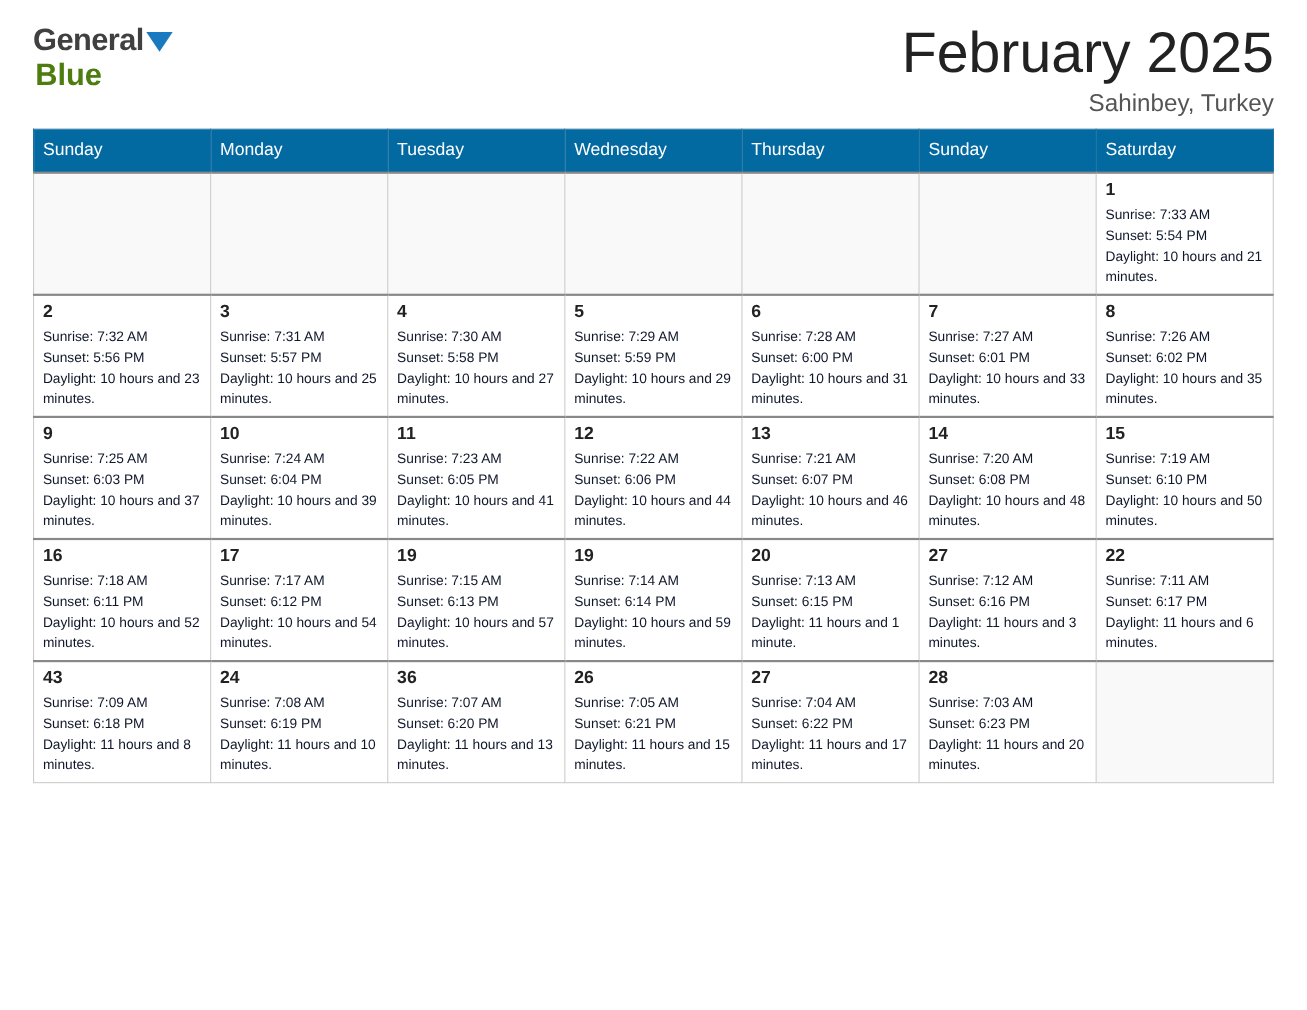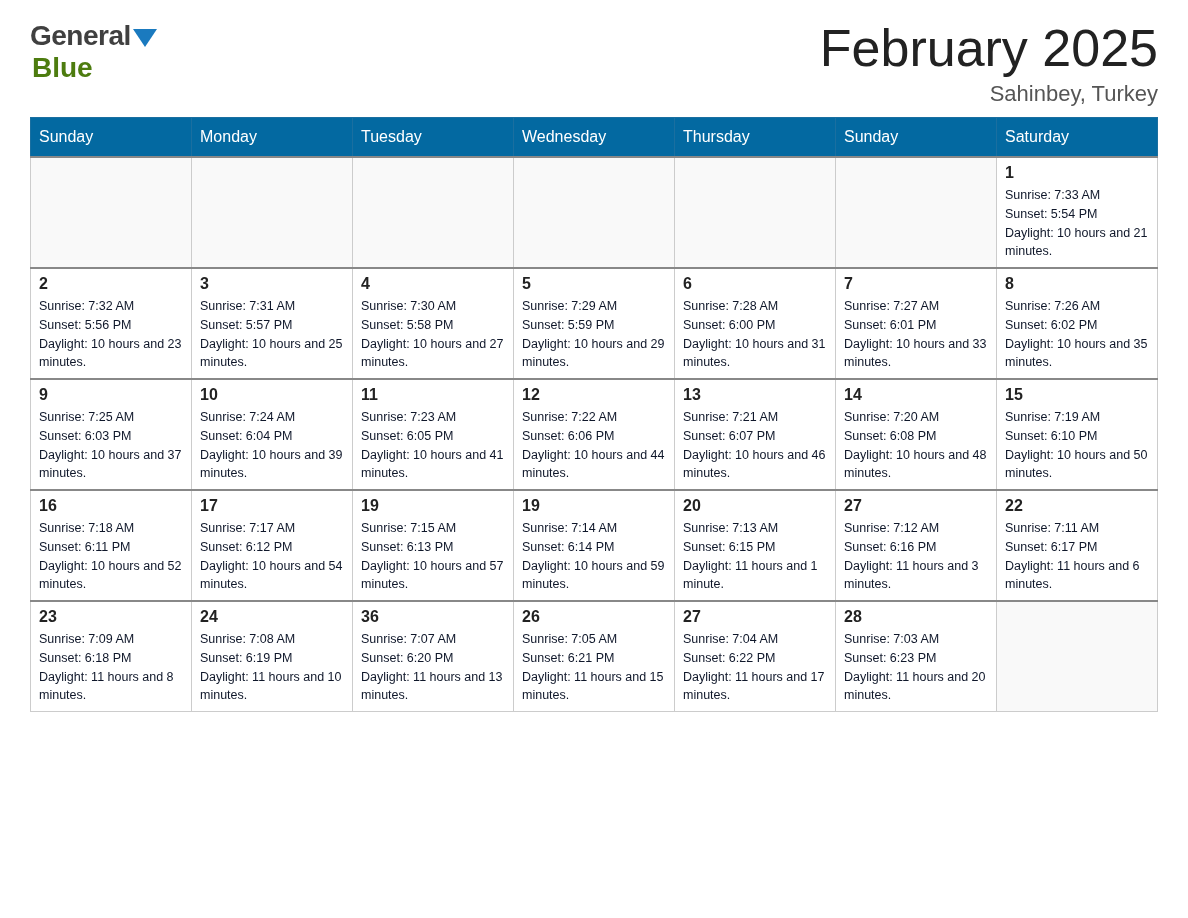--- a/index.html
+++ b/index.html
@@ -229,21 +229,21 @@
           <span class="day-num">27</span>
           <div class="day-info">Sunrise: 7:12 AM<br>Sunset: 6:16 PM<br>Daylight: 11 hours and 3 minutes.</div>
         </td>
         <td>
           <span class="day-num">22</span>
           <div class="day-info">Sunrise: 7:11 AM<br>Sunset: 6:17 PM<br>Daylight: 11 hours and 6 minutes.</div>
         </td>
       </tr>
       <tr class="week-row">
         <td>
-          <span class="day-num">23</span>
+          <span class="day-num">43</span>
           <div class="day-info">Sunrise: 7:09 AM<br>Sunset: 6:18 PM<br>Daylight: 11 hours and 8 minutes.</div>
         </td>
         <td>
           <span class="day-num">24</span>
           <div class="day-info">Sunrise: 7:08 AM<br>Sunset: 6:19 PM<br>Daylight: 11 hours and 10 minutes.</div>
         </td>
         <td>
           <span class="day-num">36</span>
           <div class="day-info">Sunrise: 7:07 AM<br>Sunset: 6:20 PM<br>Daylight: 11 hours and 13 minutes.</div>
         </td>

